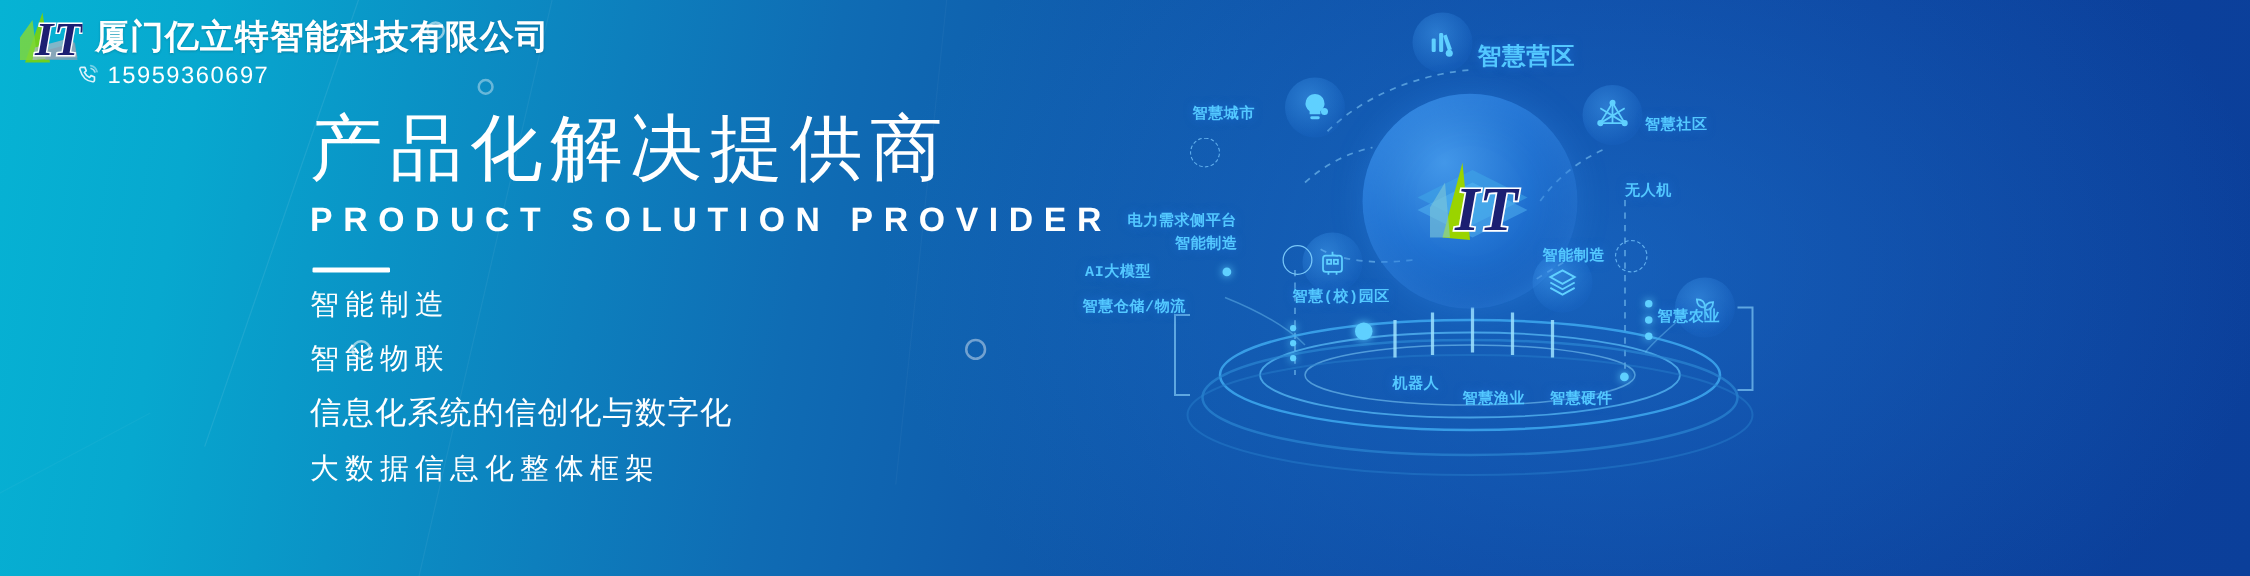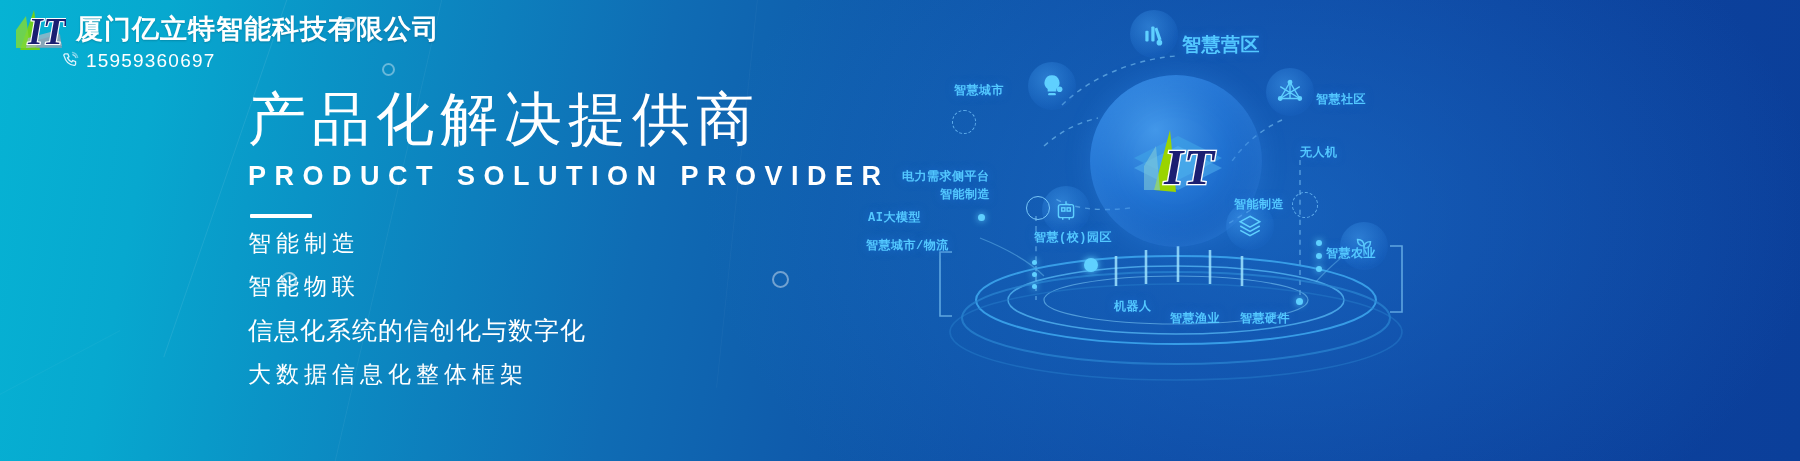--- a/index.html
+++ b/index.html
@@ -255,20 +255,20 @@
 
     <div class="glabel serifish" style="left:352px;top:32px;font-size:19px;">智慧营区</div>
     <div class="glabel serifish" style="left:124px;top:82px;">智慧城市</div>
     <div class="glabel serifish" style="left:486px;top:91px;">智慧社区</div>
     <div class="glabel serifish" style="left:72px;top:120px;margin-top:48px;">电力需求侧平台</div>
     <div class="glabel serifish" style="left:470px;top:144px;">无人机</div>
     <div class="glabel serifish" style="left:110px;top:186px;">智能制造</div>
     <div class="glabel serifish" style="left:404px;top:196px;">智能制造</div>
     <div class="glabel serifish" style="left:38px;top:209px;">AI大模型</div>
     <div class="glabel serifish" style="left:204px;top:229px;">智慧(校)园区</div>
-    <div class="glabel serifish" style="left:36px;top:237px;">智慧城市/物流</div>
+    <div class="glabel serifish" style="left:36px;top:237px;">智慧仓储/物流</div>
     <div class="glabel serifish" style="left:496px;top:245px;">智慧农业</div>
 
     <div class="glabel serifish" style="left:284px;top:298px;">机器人</div>
     <div class="glabel serifish" style="left:340px;top:310px;">智慧渔业</div>
     <div class="glabel serifish" style="left:410px;top:310px;">智慧硬件</div>
   </div>
 </div>
 
 </body></html>

